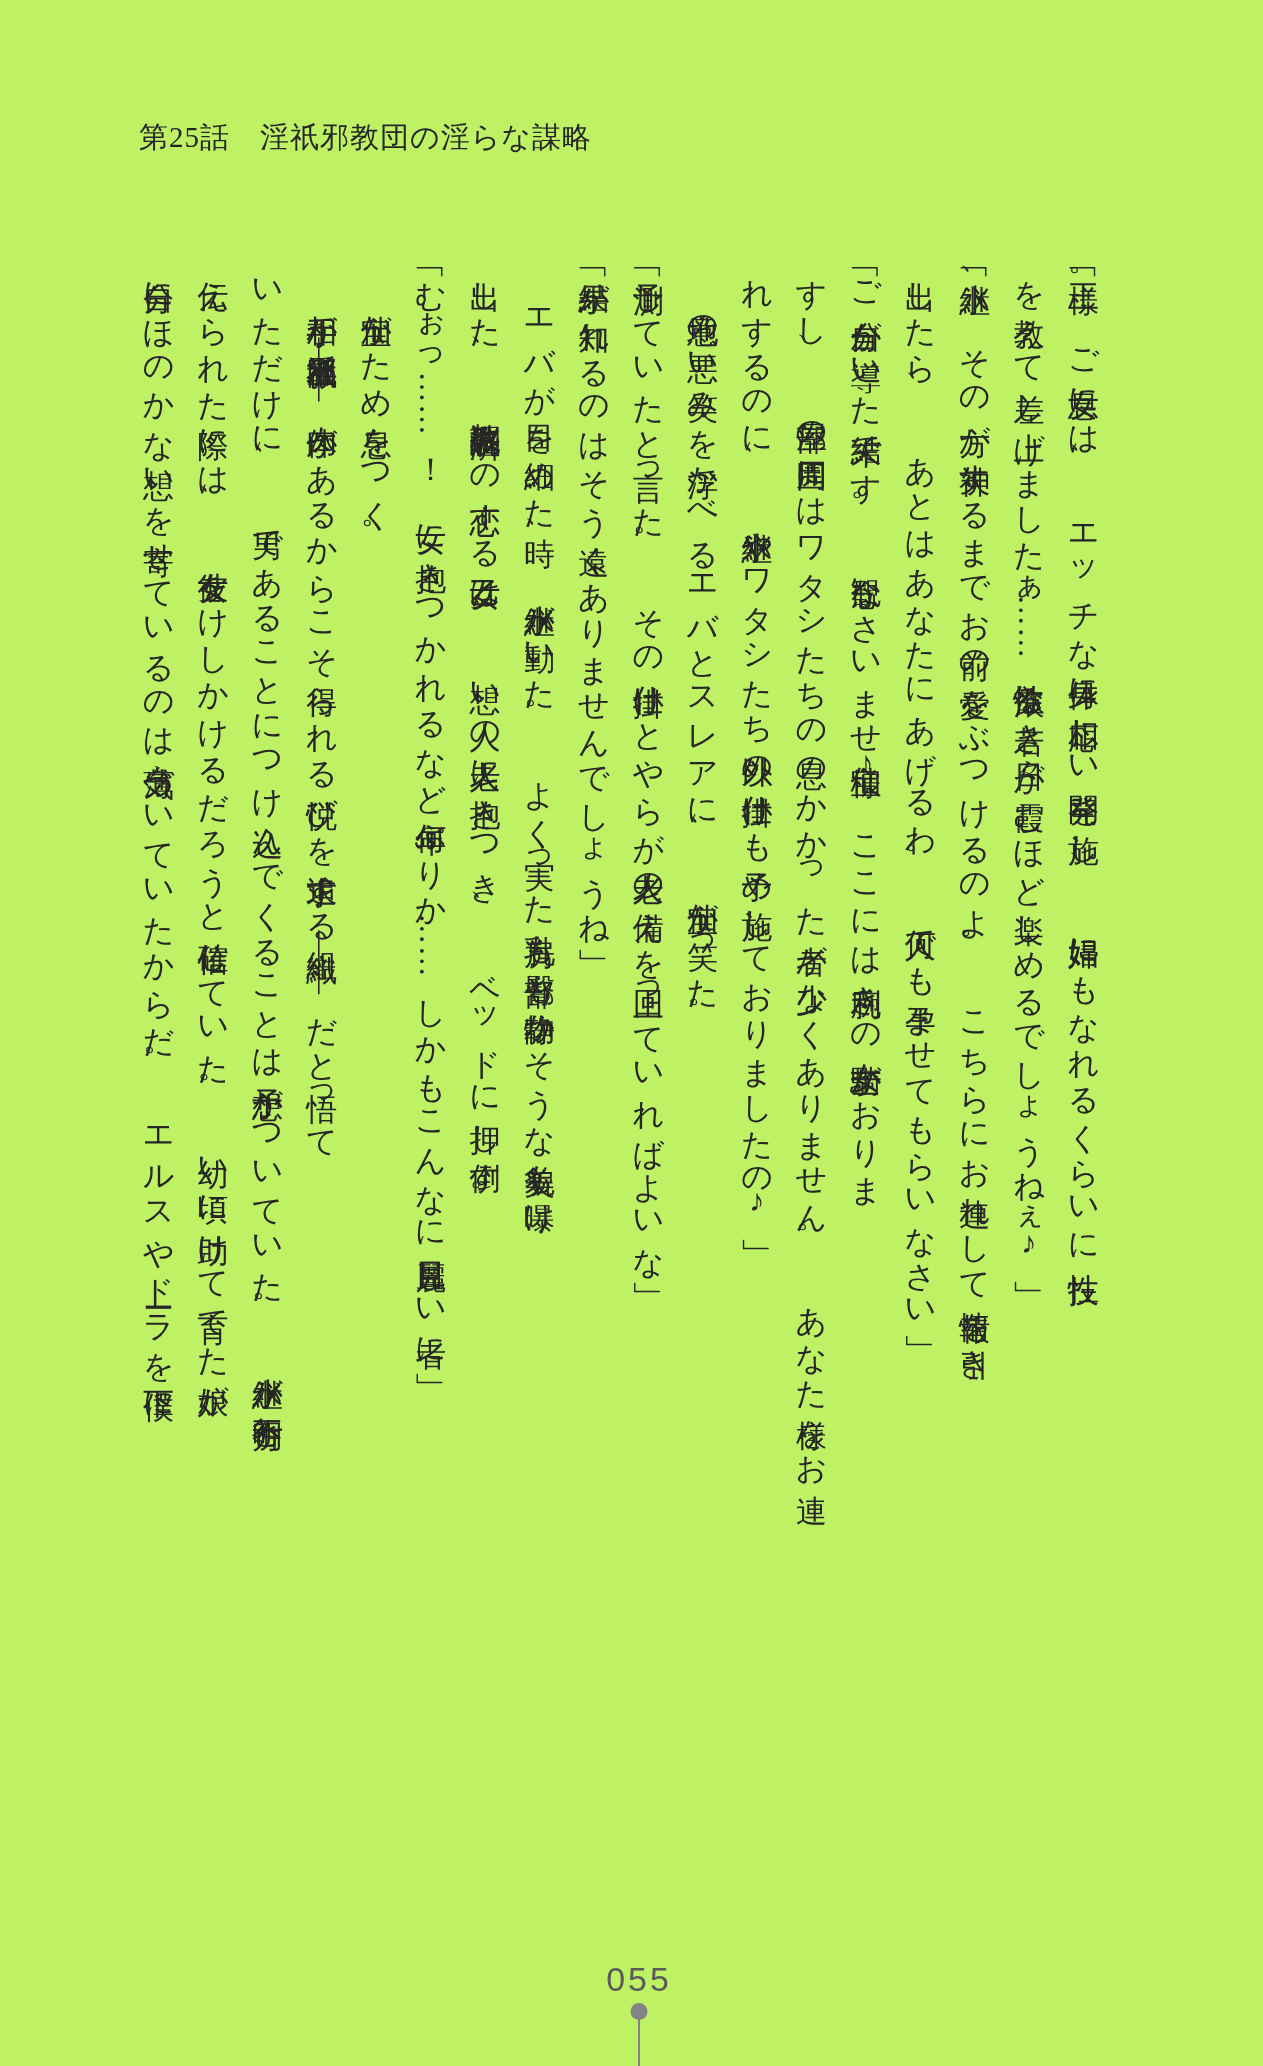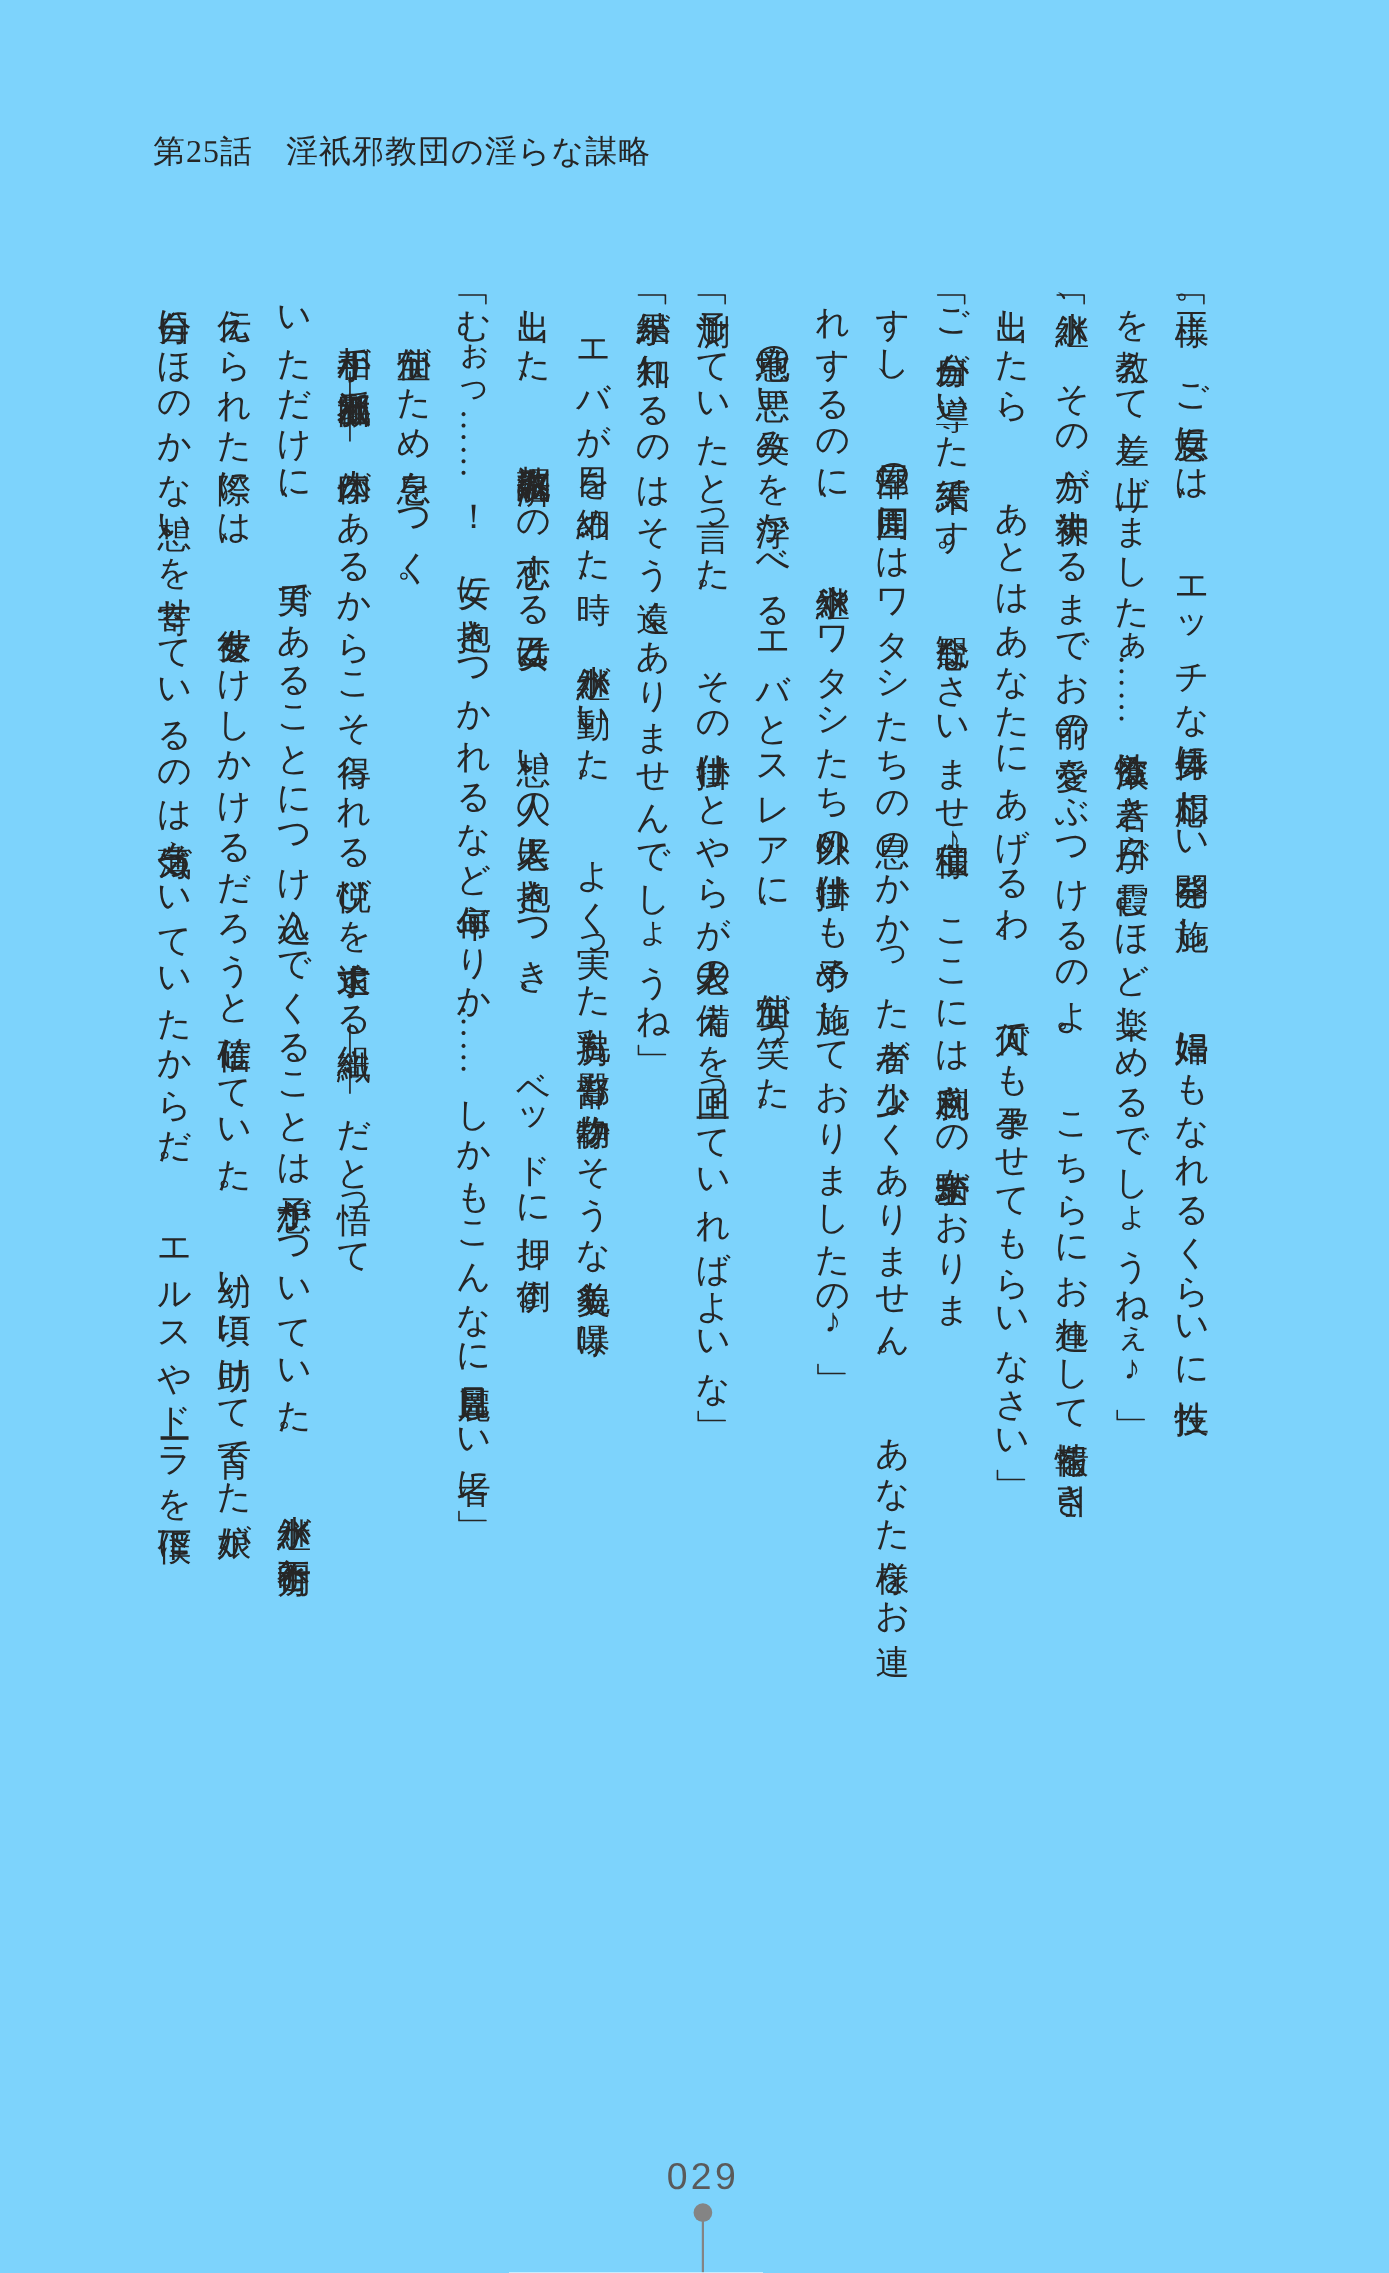--- a/index.html
+++ b/index.html
@@ -1,20 +1,20 @@
 <!DOCTYPE html>
 <html lang="ja"><head>
 <meta charset="utf-8">
 <style>
   html, body { margin: 0; padding: 0; background: #ffffff; }
   .page {
     position: relative;
     width: 1263px;
     height: 2066px;
-    background: #7dd3fc;
+    background: #bef264;
     overflow: hidden;
     font-family: "Liberation Serif", "DejaVu Serif", serif;
   }
   .chapter-header {
     position: absolute;
     left: 139px;
     top: 118px;
     font-size: 29px;
     letter-spacing: 1px;
     color: #262626;
@@ -98,18 +98,18 @@
       <p class="tline">出した、　調教洗脳済みの恋する乙女は、　想い人の老人に抱きつき、　ベッドに押し倒す。</p>
       <p class="tline">「むぉっ……！　女に抱きつかれるなど何年ぶりか……しかもこんなに見目麗しい者に」</p>
       <p class="tline">　宝仙がため息をつく。</p>
       <p class="tline">　相手が淫祇邪教団――肉体があるからこそ得られる悦びを追求する組織――だと悟って</p>
       <p class="tline">いただけに、　男であることにつけ込んでくることは予想がついていた。　氷継が行方不明と</p>
       <p class="tline">伝えられた際には、　彼女をけしかけるだろうと確信していた。　幼い頃に助けて育てた娘が、</p>
       <p class="tline">自分にほのかな想いを寄せているのは薄々気づいていたからだ。　エルスやドーラを下僕に</p>
     </div>
 
   <div class="footer-group">
-    <div class="page-number" style="color: rgb(90, 90, 90);">029</div>
+    <div class="page-number" style="color: rgb(90, 90, 90);">055</div>
     <div class="footer-dot" style="background: rgb(132, 132, 132);"></div>
     <div class="footer-rule" style="background: rgb(132, 132, 132);"></div>
   </div>
 
 </div>
 
 </body></html>

